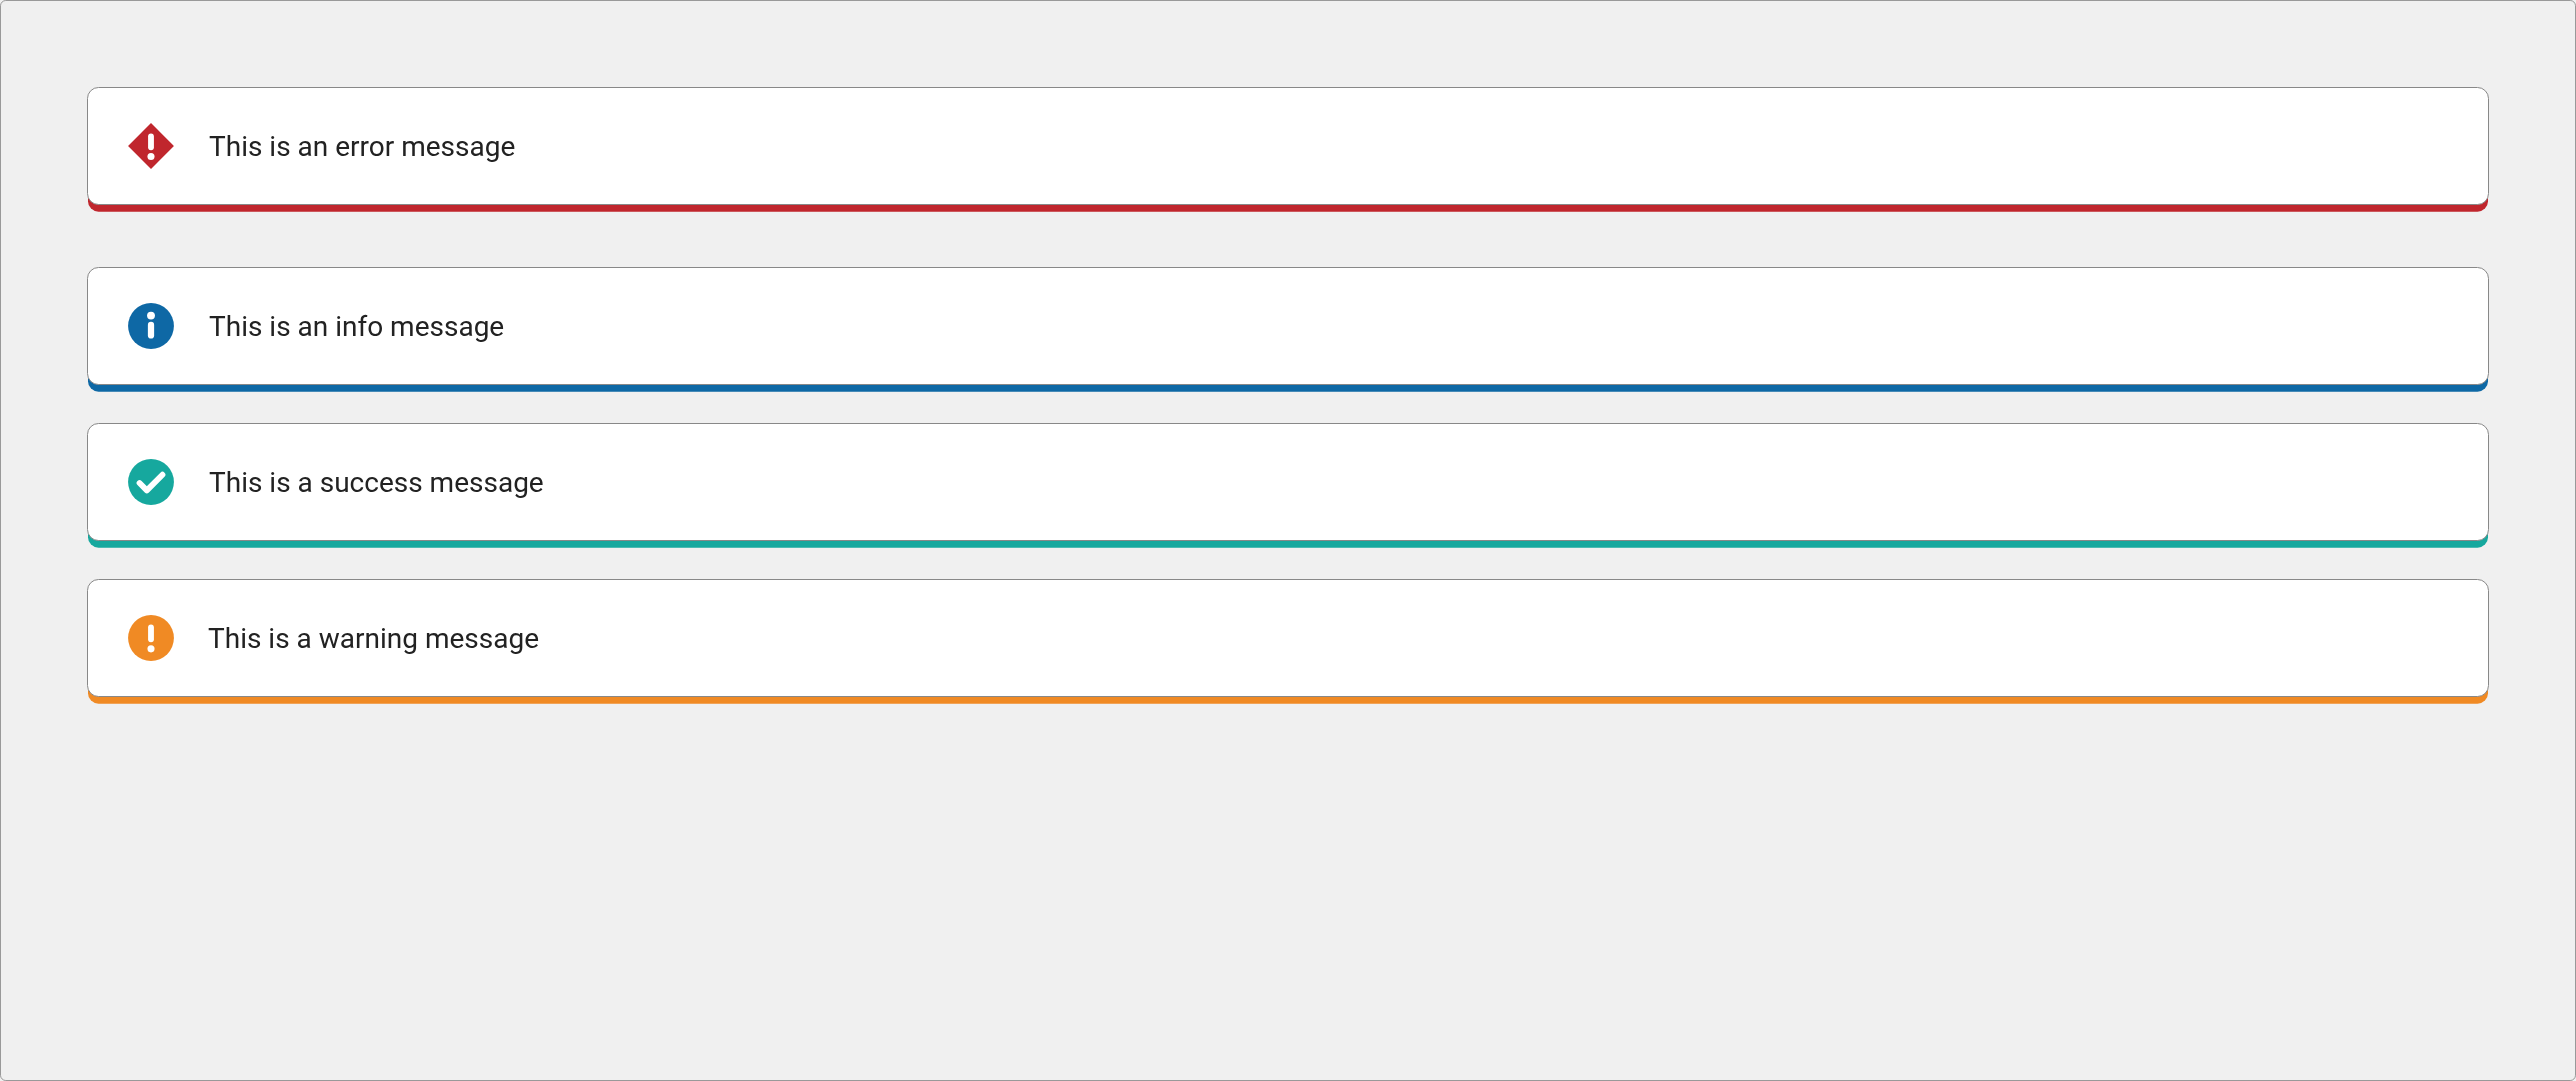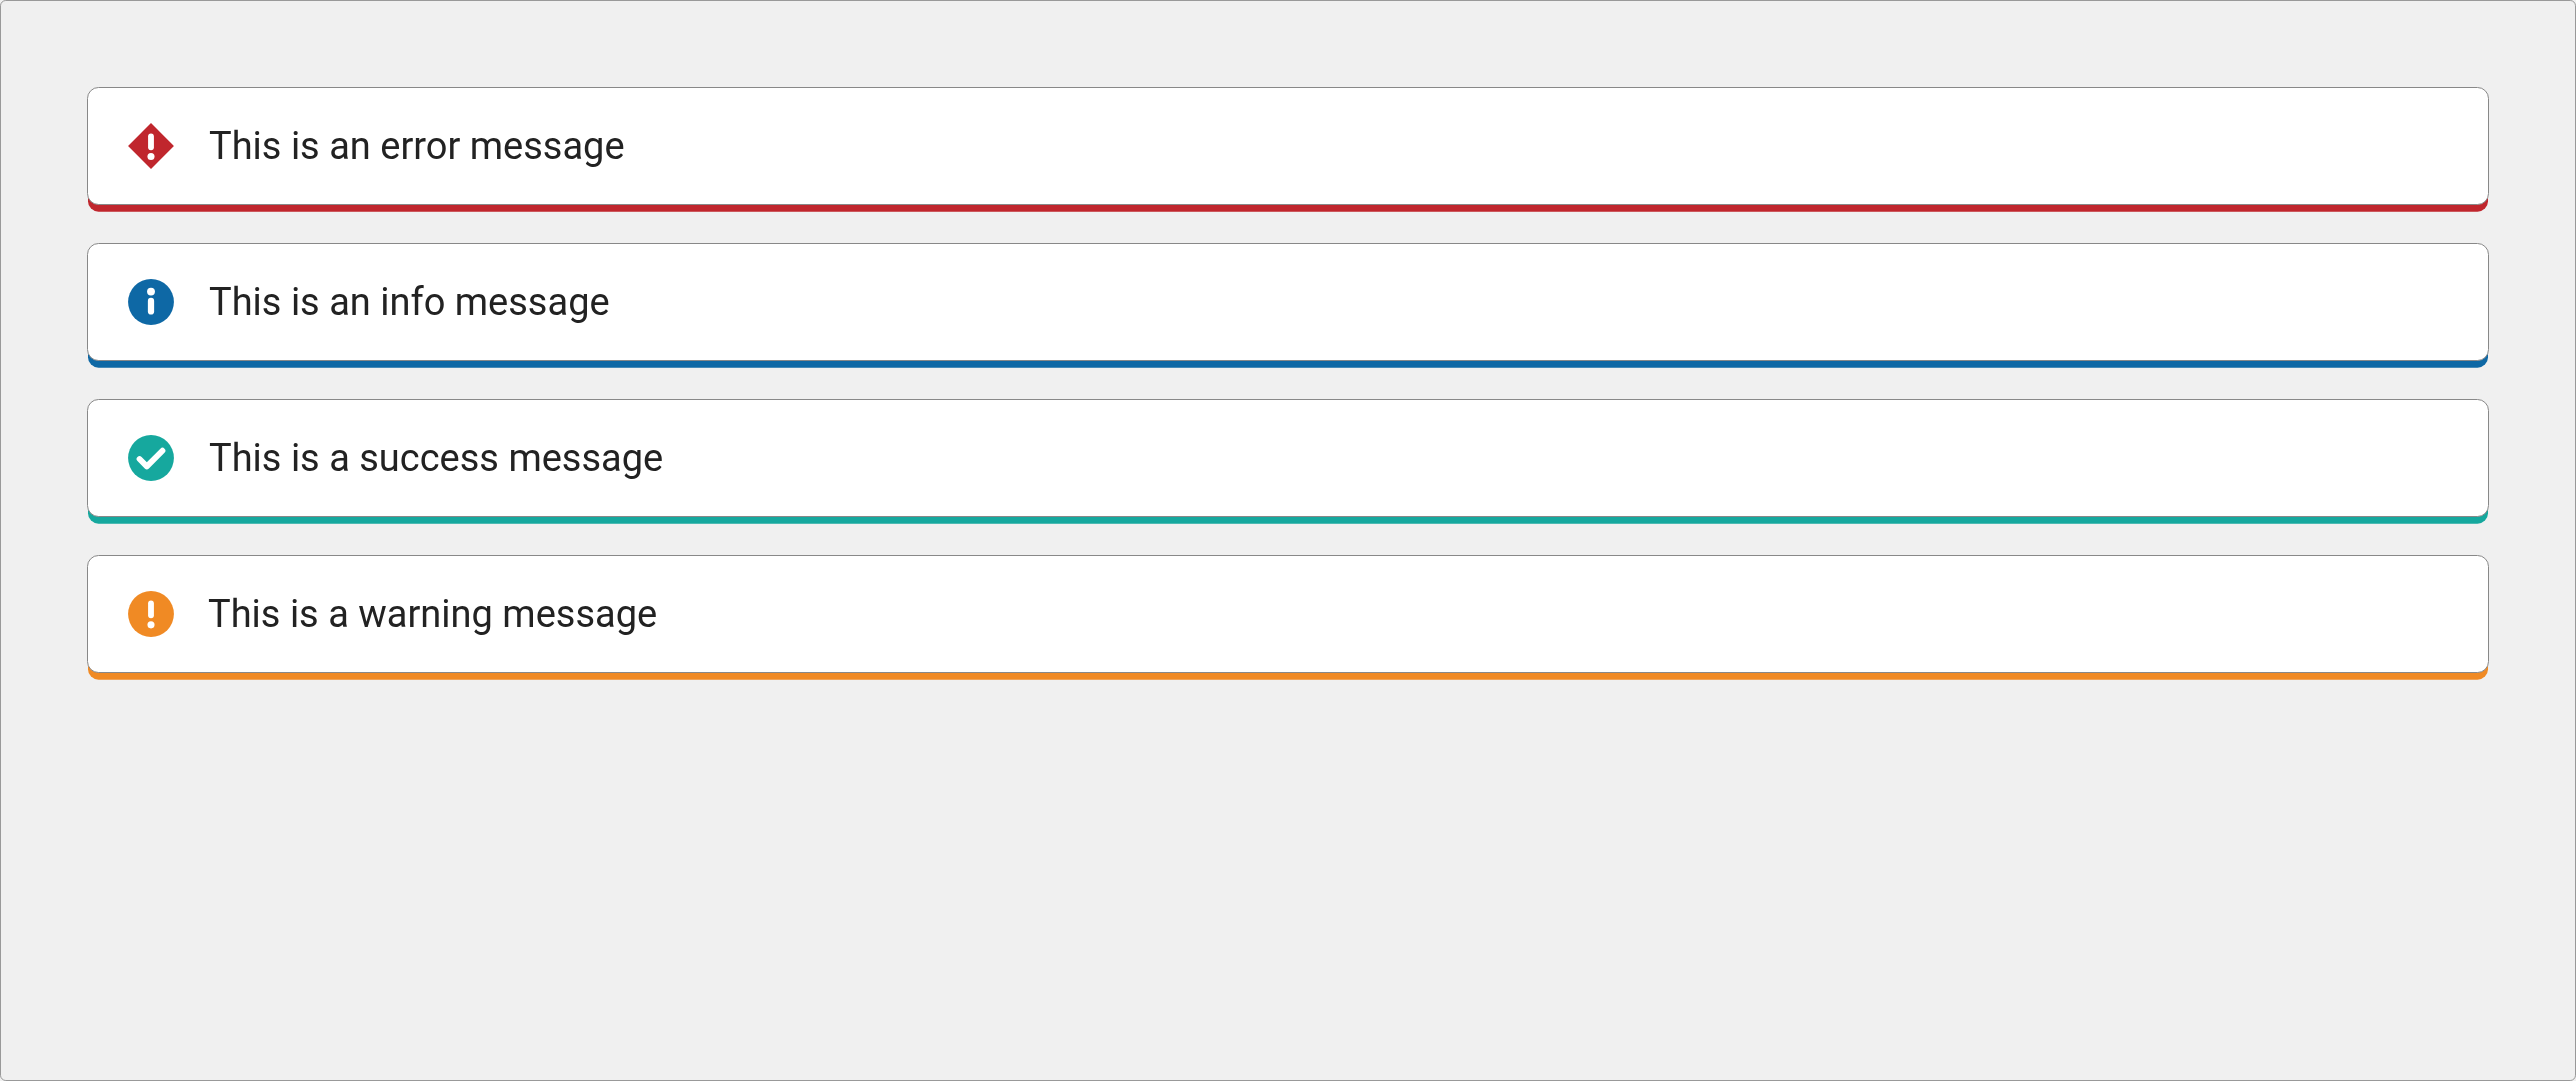--- a/index.html
+++ b/index.html
@@ -30,30 +30,31 @@
       display: flex;
       align-items: center;
       gap: 33px;
       position: relative;
     }
     .alert-error {
       box-shadow: 0 7.7px 0 -1px #c0262d;
     }
     .alert-info {
       box-shadow: 0 7.7px 0 -1px #0e68a5;
+      margin-top: 24px;
     }
     .alert-success {
       box-shadow: 0 7.7px 0 -1px #16a89e;
     }
     .alert-warning {
       box-shadow: 0 7.7px 0 -1px #f08a24;
       gap: 32px;
     }
     .alert-text {
-      font-size: 38px;
+      font-size: 28px;
       color: #222;
       font-weight: 400;
     }
     .icon {
       flex-shrink: 0;
       width: 50px;
       height: 50px;
       display: flex;
       align-items: center;
       justify-content: center;

